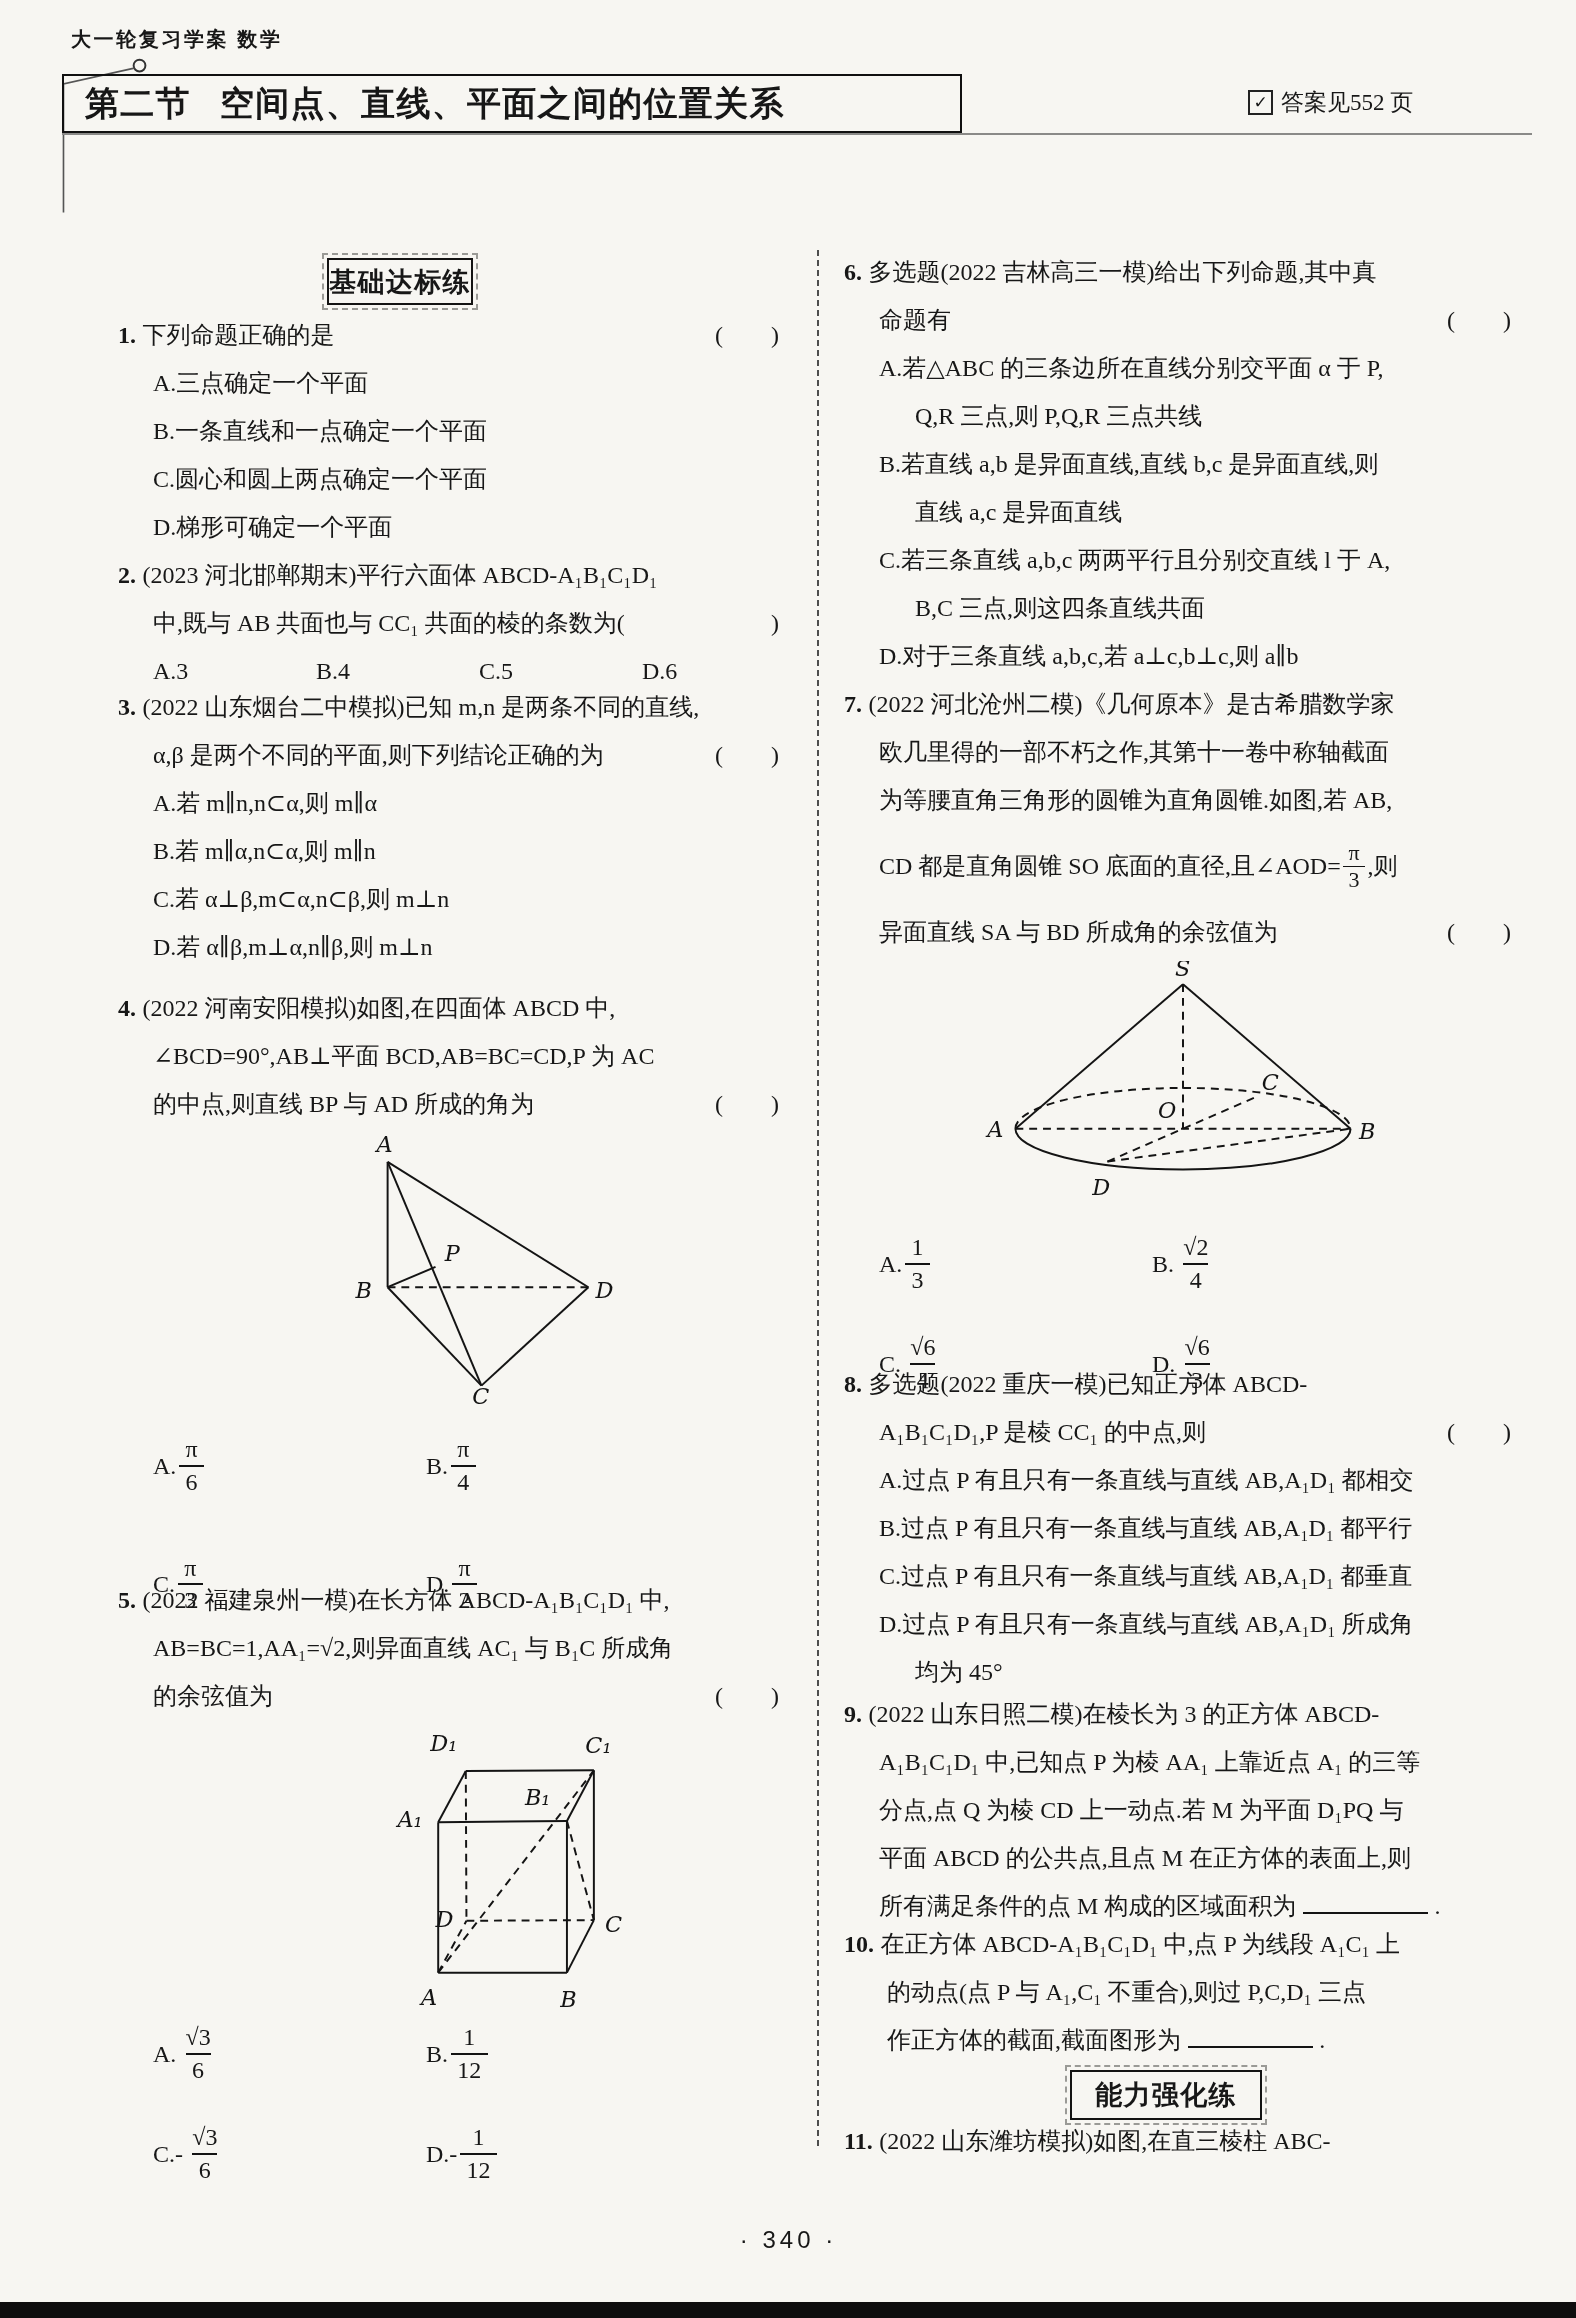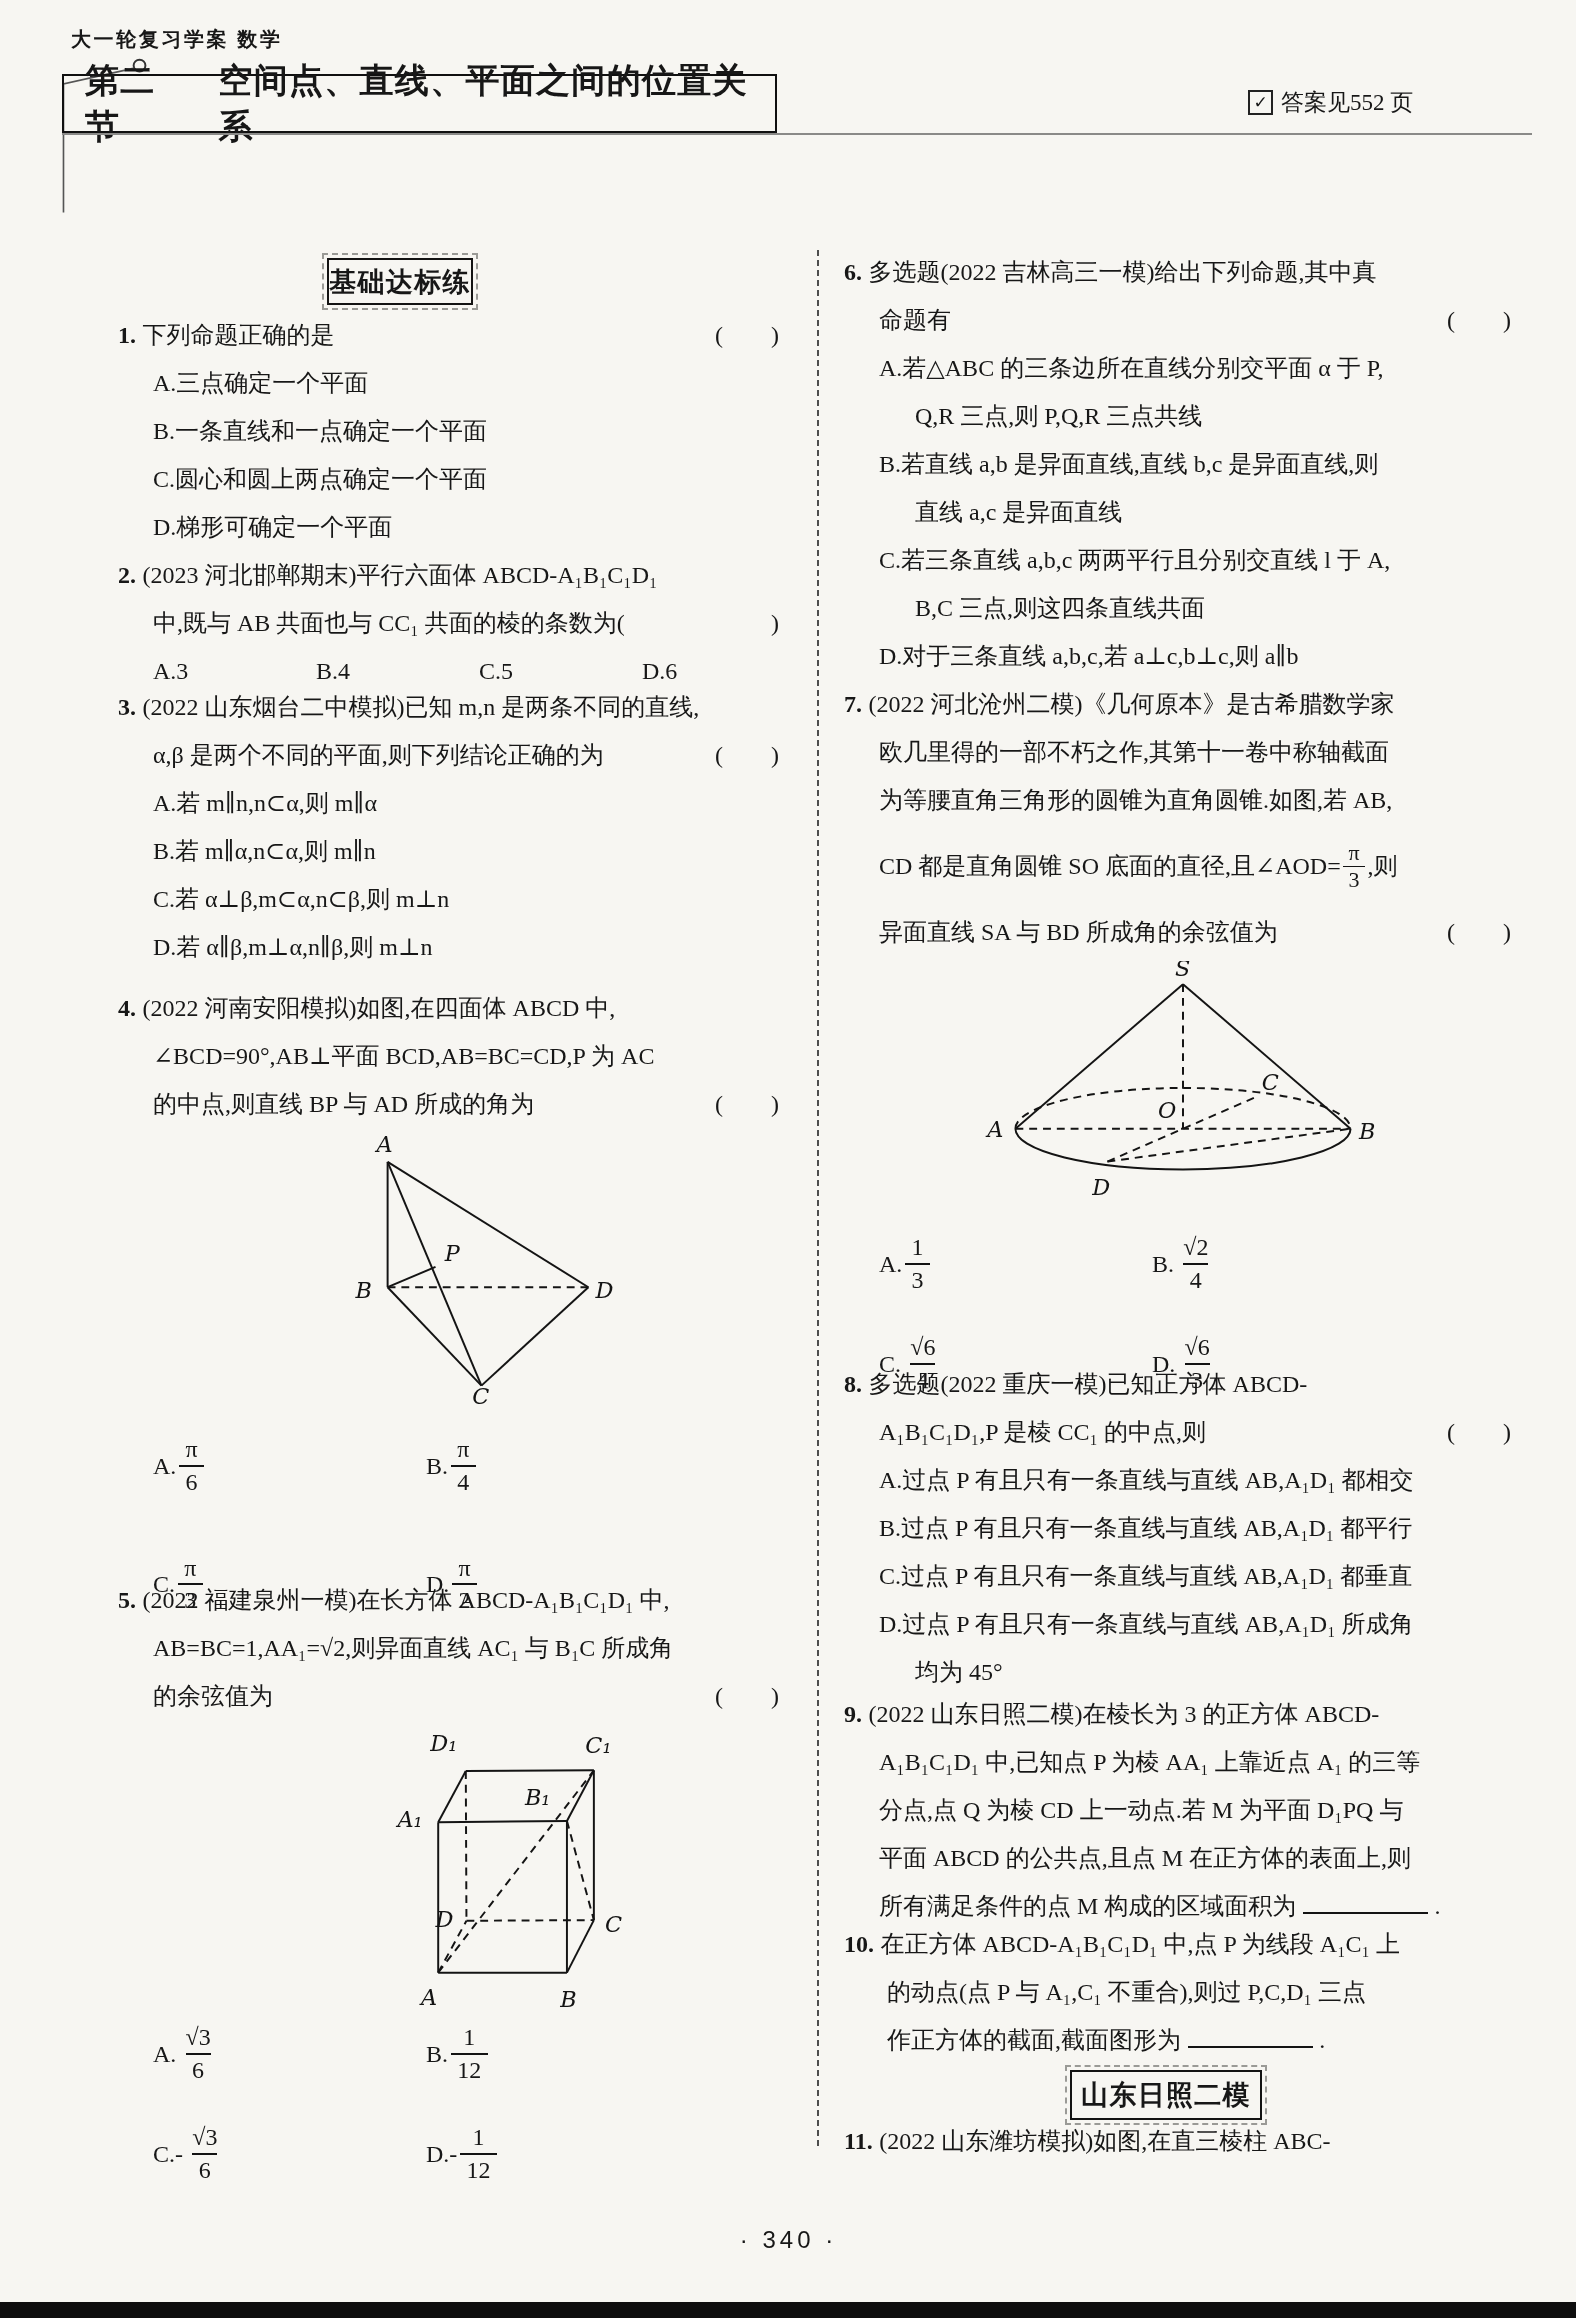--- a/index.html
+++ b/index.html
@@ -2,21 +2,21 @@
 <html style="font-size:10.5px"><head>
 <meta charset="utf-8">
 <style>
   html,body{margin:0;padding:0;background:#dddbd6;}
   .page{position:relative;width:1577px;height:2319px;background:#f7f6f2;
         font-family:"Liberation Serif","DejaVu Serif",serif;color:#171717;overflow:hidden;}
   
   .hdr{position:absolute;left:71px;top:26px;font-family:"Liberation Sans","DejaVu Sans",sans-serif;
        font-weight:bold;font-size:20px;letter-spacing:2.6px;}
   
-  .titlebox{position:absolute;left:62px;top:74px;width:715px;height:59px;border:2.6px solid #101010;
+  .titlebox{position:absolute;left:62px;top:74px;width:900px;height:59px;border:2.6px solid #101010;
             box-sizing:border-box;display:flex;align-items:center;padding-left:21px;
             font-family:"Liberation Sans","DejaVu Sans",sans-serif;font-weight:900;font-size:34px;letter-spacing:1.3px;}
   .title-sec{margin-right:29px;}
   .rule{position:absolute;left:62px;top:133px;width:1470px;height:2px;background:#8a8a88;}
   .corner{position:absolute;left:53px;top:55px;}
   .ans{position:absolute;left:1248px;top:87px;display:flex;align-items:center;font-size:23px;}
   .ansbox{width:21px;height:21px;border:2px solid #222;display:flex;align-items:center;justify-content:center;
           font-size:17px;margin-right:8px;line-height:1;}
   
   .divider{position:absolute;left:817px;top:250px;height:1896px;border-left:2px dashed #4d4d4d;}
@@ -421,21 +421,21 @@
     </div>
     <div class="ln c1" style="padding-left:43px"><span>的动点(点 P 与 A₁,C₁ 不重合),则过 P,C,D₁ 三点</span></div>
     <div class="ln c1" style="padding-left:43px">
       <span>作正方体的截面,截面图形为</span>
       <span class="blank"></span>
       <span>.</span>
     </div>
   </div>
 
   <div class="badge adv">
-    <span>山东日照二模</span>
+    <span>能力强化练</span>
   </div>
 
   <div class="prob R" style="top:2117px">
     <div class="ln">
       <span class="no">11.</span>
       <span>(2022 山东潍坊模拟)如图,在直三棱柱 ABC-</span>
     </div>
   </div>
 
   <div class="foot">· 340 ·</div>

